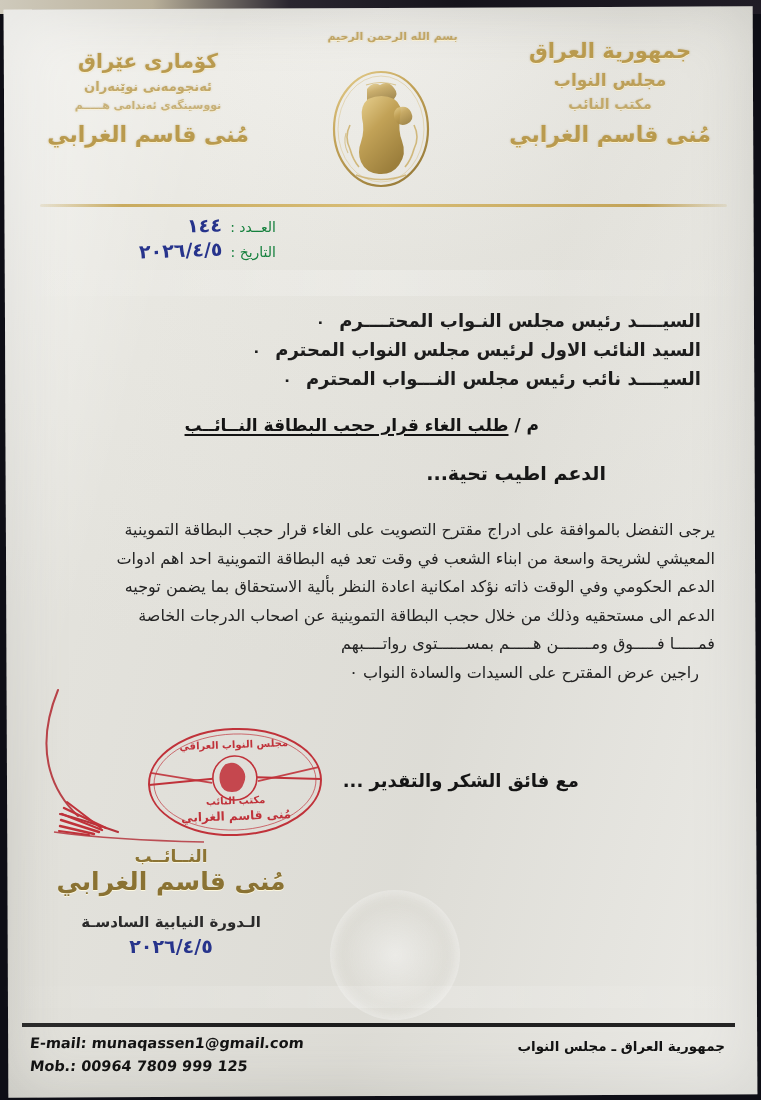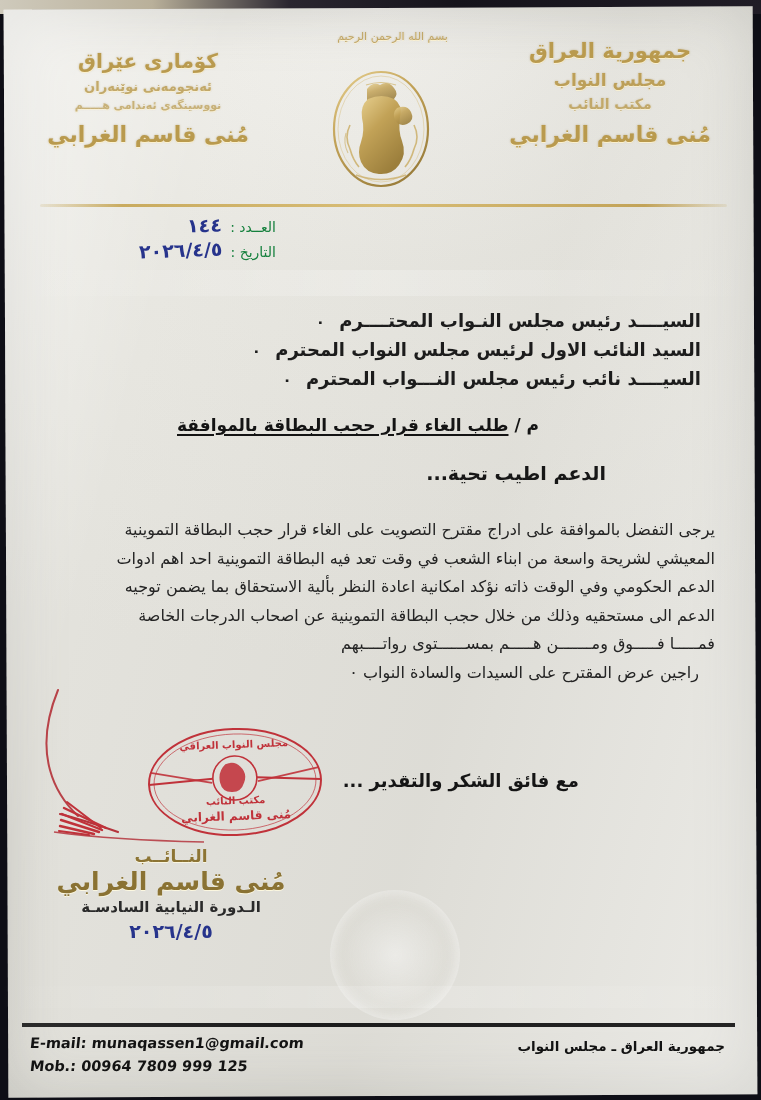--- a/index.html
+++ b/index.html
@@ -81,21 +81,21 @@
   .kl-2 { font-size: 13px; font-weight: 700; opacity: 0.82; }
   .kl-3 { font-size: 11px; font-weight: 700; opacity: 0.72; }
   .kl-name { font-size: 22px; font-weight: 700; margin-top: 4px; }
 
   .basmala {
     position: absolute;
     left: 0; right: 0;
     top: 30px;
     text-align: center;
     font-size: 11px;
-    font-weight: 400;
+    font-weight: 700;
     color: #bda05c;
     opacity: 0.92;
     margin-left: 24px;
   }
 
   .emblem {
     position: absolute;
     left: 50%;
     top: 63px;
     transform: translateX(-50%);
@@ -254,21 +254,21 @@
     font-size: 25px;
     font-weight: 700;
     color: #8a7233;
     text-shadow: 0 1px 0 rgba(255,250,225,0.85);
     margin-top: 1px;
   }
   .sig-term {
     font-size: 15px;
     font-weight: 700;
     color: #2a2a2a;
-    margin-top: 2px;
+    margin-top: 17px;
     letter-spacing: 0.5px;
   }
   .sig-date {
     font-size: 19px;
     font-weight: 700;
     color: #27348c;
     margin-top: 4px;
     letter-spacing: 2px;
   }
 
@@ -399,21 +399,21 @@
         <span class="dot">٠</span>
       </div>
       <div class="addr-line">
         <span>السيــــد نائب رئيس مجلس النـــواب المحترم</span>
         <span class="dot">٠</span>
       </div>
     </div>
 
     <div class="subject">
       <span>م /</span>
-      <span class="u">طلب الغاء قرار حجب البطاقة بالموافقة</span>
+      <span class="u">طلب الغاء قرار حجب البطاقة النــائــب</span>
     </div>
 
     <div class="greeting">الدعم اطيب تحية...</div>
 
     <div class="para">
       <div class="pl">يرجى التفضل بالموافقة على ادراج مقترح التصويت على الغاء قرار حجب البطاقة التموينية</div>
       <div class="pl">المعيشي لشريحة واسعة من ابناء الشعب في وقت تعد فيه البطاقة التموينية احد اهم ادوات</div>
       <div class="pl">الدعم الحكومي وفي الوقت ذاته نؤكد امكانية اعادة النظر بألية الاستحقاق بما يضمن توجيه</div>
       <div class="pl">الدعم الى مستحقيه وذلك من خلال حجب البطاقة التموينية عن اصحاب الدرجات الخاصة</div>
       <div class="pl">فمـــــا فـــــوق ومـــــــن هـــــم بمســــــتوى رواتــــبهم</div>

